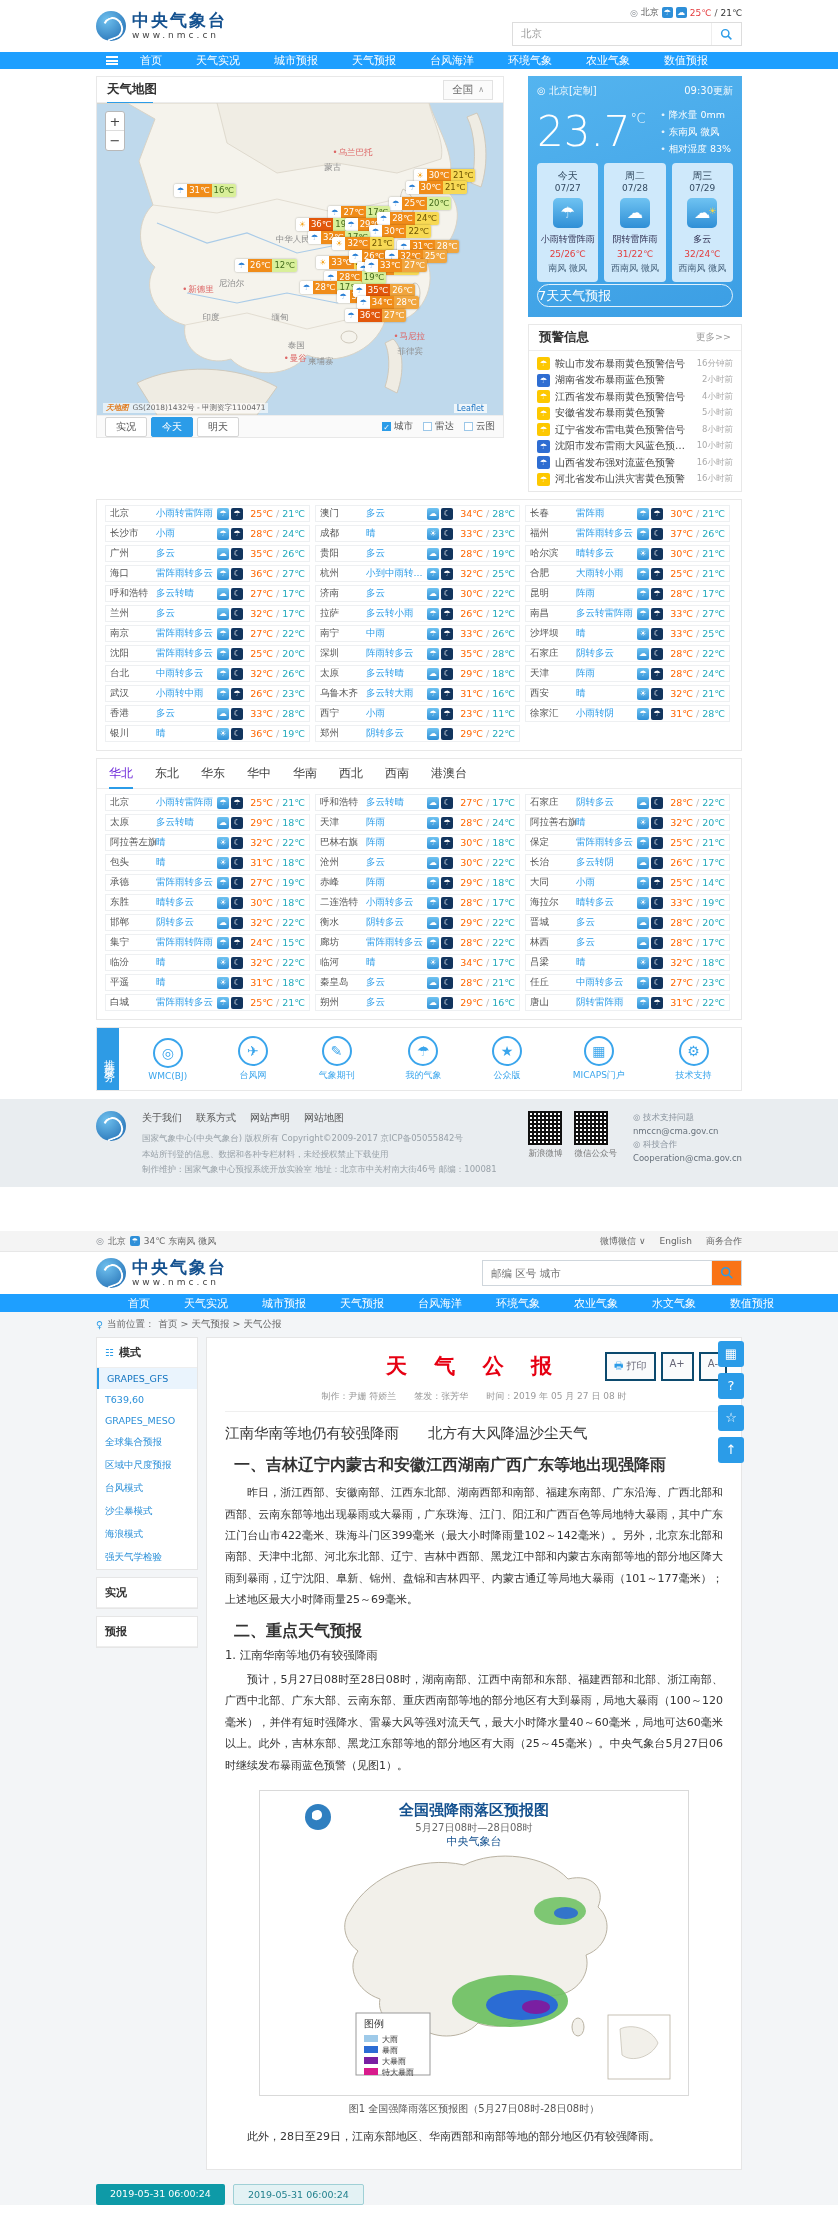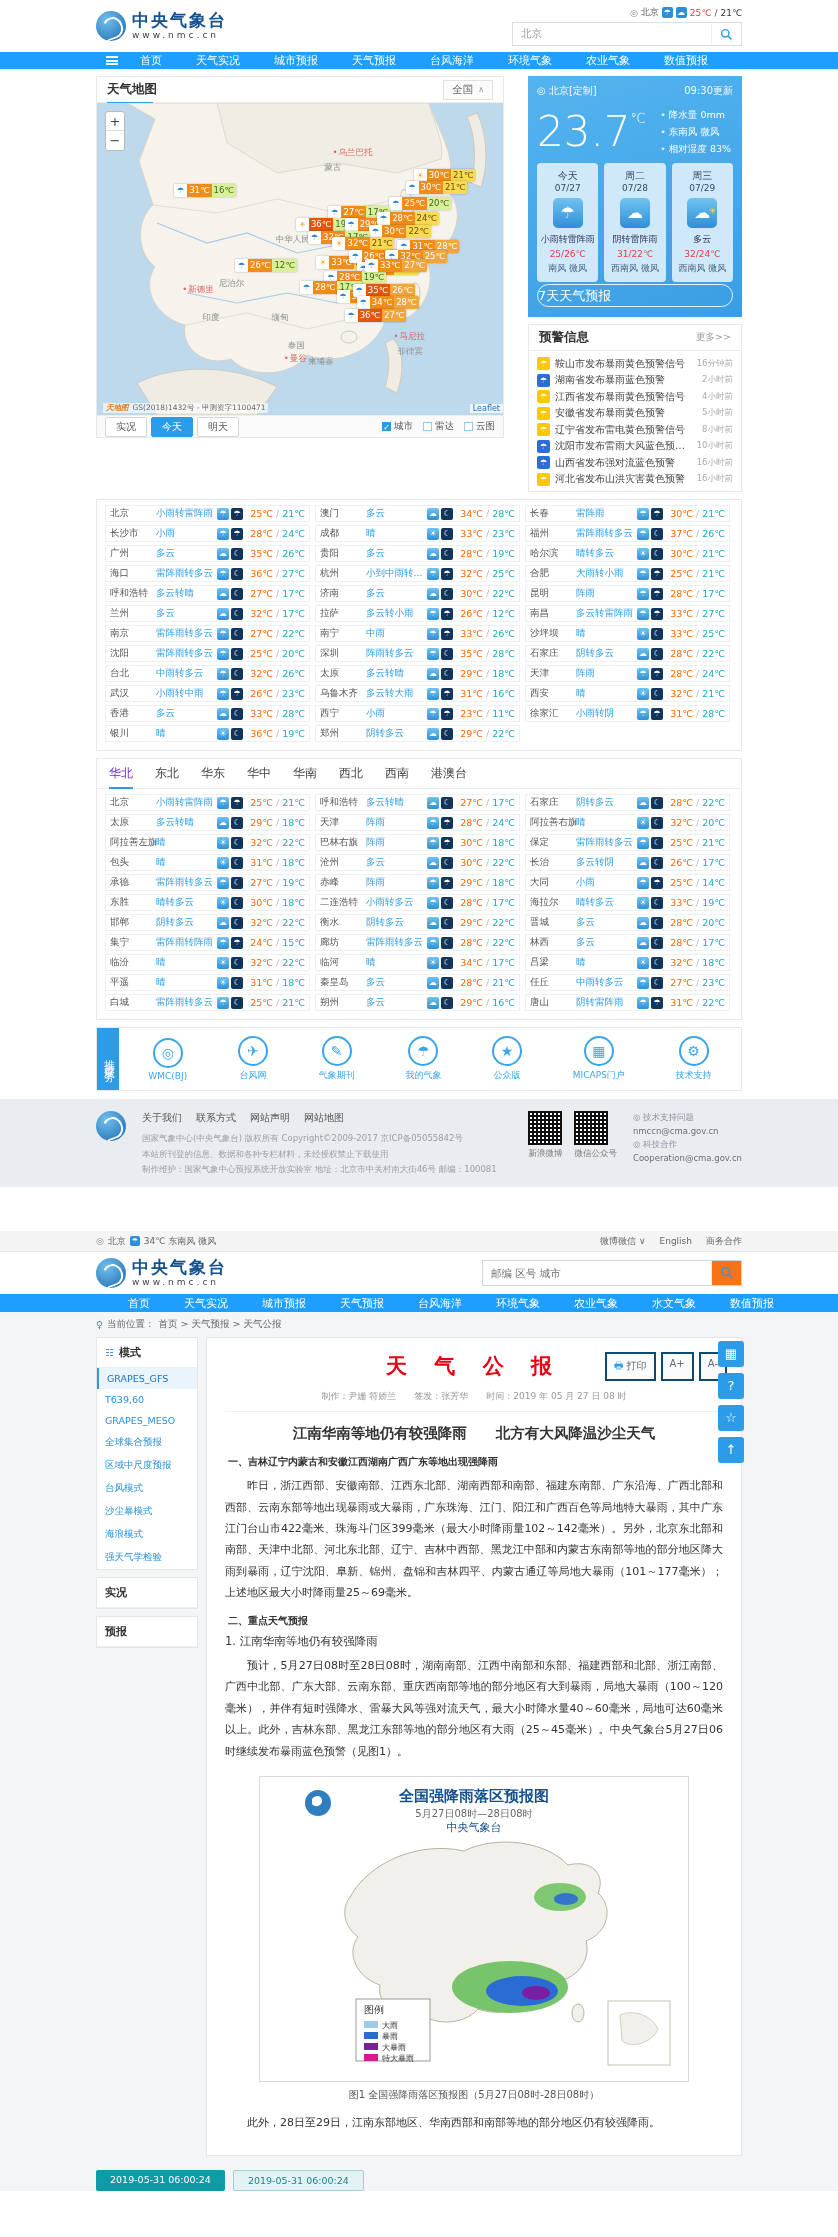--- a/index.html
+++ b/index.html
@@ -48,21 +48,21 @@
 .chip{position:absolute;display:flex;height:13px;line-height:13px;font-size:8.5px;border-radius:2px;overflow:hidden;box-shadow:0 0 2px rgba(0,0,0,.35);z-index:10}
 .chip .cic{background:#fff;width:13px;text-align:center;font-size:8px}
 .chip b{padding:0 2px;font-weight:normal}
 .chip .hi{background:#f08c19;color:#fff}
 .chip .hi.hot{background:#e2570b}
 .chip .lo.g{background:#d9ef9a;color:#41691a}
 .chip .lo.y{background:#f7d954;color:#6b5200}
 .chip .lo.o{background:#f0a53e;color:#fff}
 .attr{position:absolute;bottom:2px;left:6px;z-index:20;font-size:7.5px;color:#666;background:rgba(255,255,255,.6);padding:0 3px;display:flex;gap:4px;align-items:center}
 .attr .tdt{color:#e07b1f;font-weight:bold;font-style:italic}
-.leaflet{position:absolute;bottom:2px;right:0;z-index:20;font-size:8px;color:#1a73c4;background:rgba(255,255,255,.75);padding:0 3px}
+.leaflet{position:absolute;bottom:2px;right:16px;z-index:20;font-size:8px;color:#1a73c4;background:rgba(255,255,255,.75);padding:0 3px}
 .maptools{height:22px;display:flex;align-items:center;justify-content:space-between;padding:0 8px;border-top:1px solid #eee;background:#fafafa}
 .mtl{display:flex;gap:4px}
 .mbtn{font-size:10px;padding:2px 10px;border:1px solid #d5d5d5;background:#fff;color:#555;cursor:pointer;border-radius:2px}
 .mbtn.on{background:#2b9ce8;border-color:#2b9ce8;color:#fff}
 .mtr{display:flex;gap:10px;font-size:9.5px;color:#555;align-items:center}
 .ckb{display:flex;align-items:center;gap:3px;cursor:pointer}
 .ckb i{width:9px;height:9px;border:1px solid #9cc7e8;background:#fff;display:inline-block;font-style:normal;font-size:8px;line-height:9px;color:#fff;text-align:center}
 .ckb.on i{background:#2b9ce8;border-color:#2b9ce8}
 
 .nowcard{margin-top:7px;background:linear-gradient(160deg,#54b4ef,#3b9ee4);color:#fff;padding:8px 9px 10px}
@@ -150,22 +150,22 @@
 .sbhead{font-size:11px;font-weight:bold;color:#333;padding:7px 8px;border-bottom:1px solid #eee;display:flex;gap:5px;align-items:center}
 .sbhead .ic{color:#2b9ce8;font-size:10px}
 .sbitem{font-size:9.5px;color:#2a8fd8;padding:5px 8px;cursor:pointer;white-space:nowrap;overflow:hidden;text-overflow:ellipsis}
 .sbitem.on{background:#eaf4fd;color:#1274c0;border-left:2px solid #2b9ce8}
 .art{flex:1;background:#fff;border:1px solid #e6e6e6;padding:14px 18px 18px;position:relative}
 .artTitle{text-align:center;font-size:21px;letter-spacing:10px;color:#e60012;font-weight:bold}
 .artTools{position:absolute;right:14px;top:14px;display:flex;gap:5px}
 .tbtn{font-size:10px;color:#667;border:2px solid #0c4a6e;background:#fafbfc;padding:4px 7px;cursor:pointer}
 .tbtn .pi{color:#2b9ce8}
 .meta{text-align:center;font-size:9px;color:#999;margin:10px 0 8px;padding-bottom:8px;border-bottom:1px solid #efefef}
-.headline{text-align:center;font-size:14.5px;font-weight:bold;color:#333;margin:12px 0 12px;white-space:pre-wrap}
-.sec{font-size:10px;font-weight:bold;color:#333;margin:10px 3px 6px}
+.headline{font-size:14.5px;font-weight:normal;color:#333;margin:12px 0 12px;white-space:pre-wrap}
+.sec{font-size:16px;font-weight:bold;color:#333;margin:10px 9px 6px}
 .sub{font-size:11.5px;color:#333;margin:6px 0}
 .art p.body{font-size:11px;line-height:1.95;color:#333;margin:4px 0;text-align:justify}
 .art p.ind{text-indent:2em}
 .figwrap{width:430px;margin:14px auto 6px;border:1px solid #d9d9d9;background:#fff;position:relative}
 .figcap{text-align:center;font-size:10px;color:#555;margin:4px 0 10px}
 
 .rail{position:absolute;right:-2px;top:4px;display:flex;flex-direction:column;gap:6px;width:26px}
 .rbtn{width:26px;height:26px;background:#2b9ce8;color:#fff;border-radius:3px;font-size:13px;text-align:center;line-height:26px;cursor:pointer}
 
 .timebar{display:flex;gap:8px;margin:4px 0 0}

